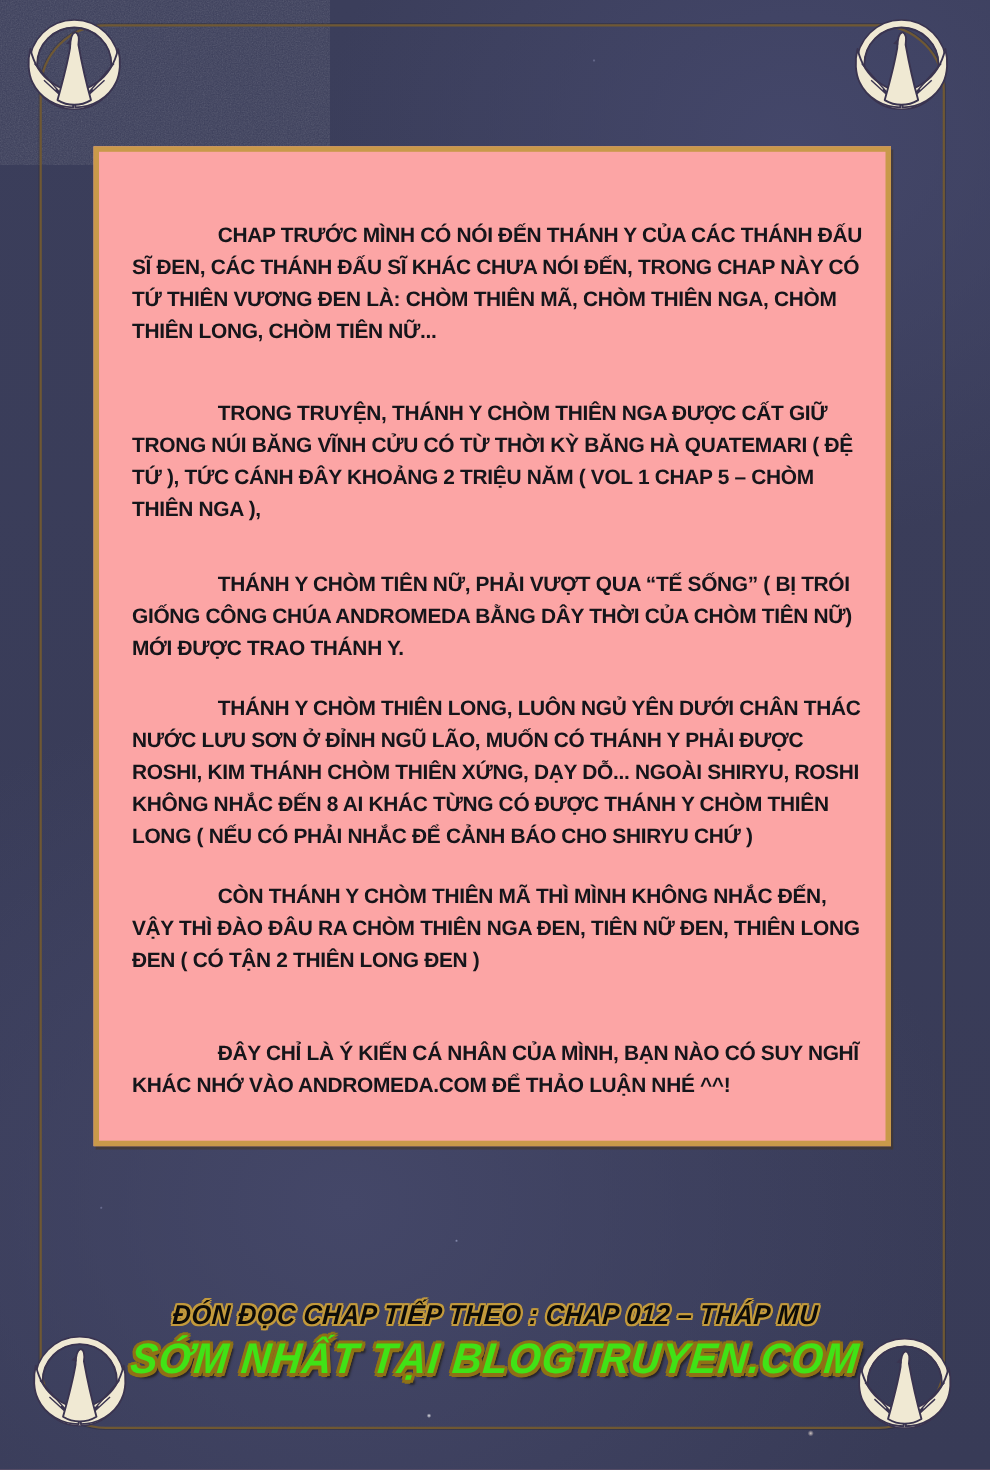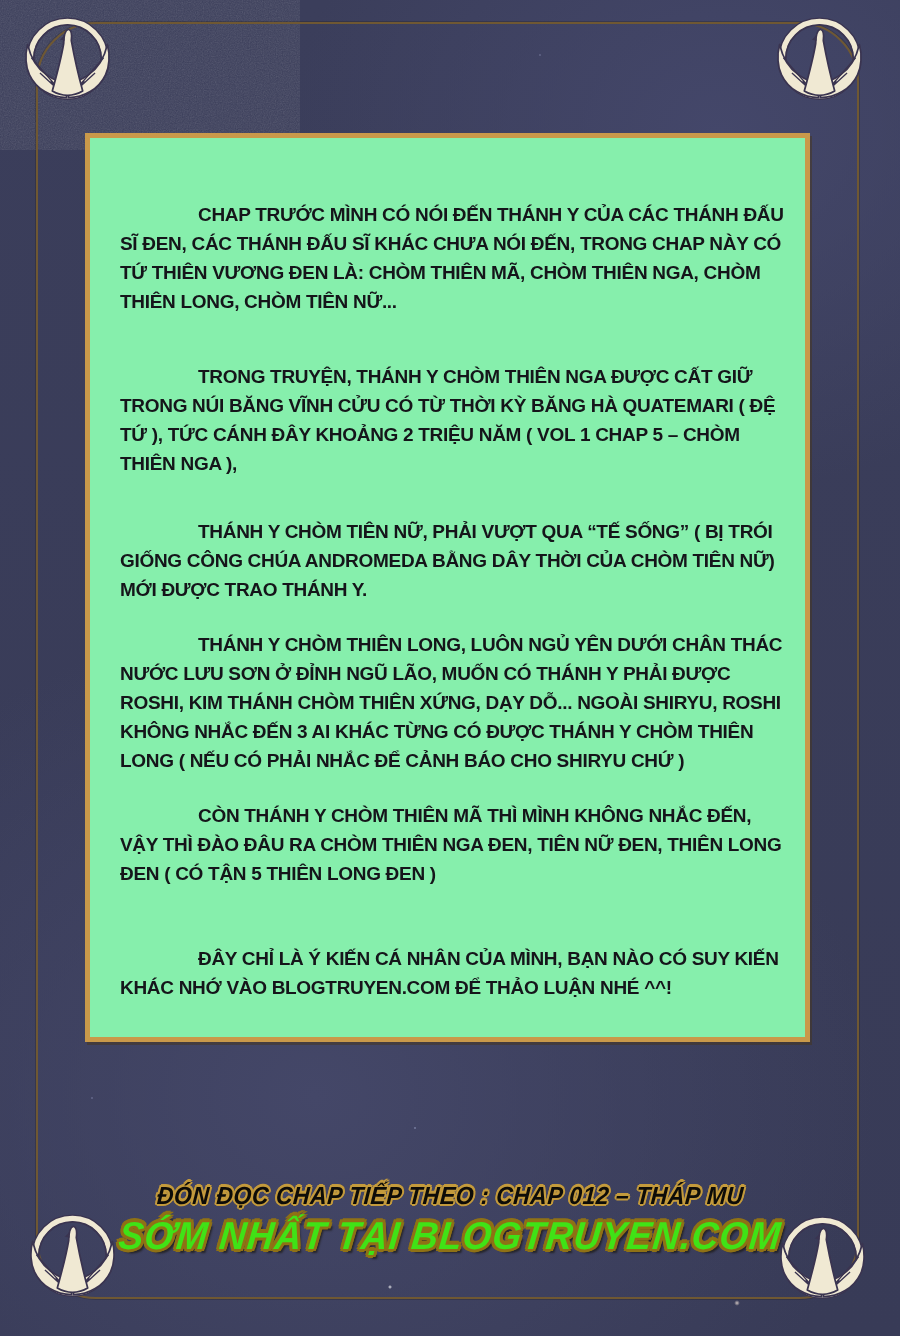--- a/index.html
+++ b/index.html
@@ -26,21 +26,21 @@
     box-shadow:0 0 0 1px rgba(30,25,15,.25);
   }
   .emblem{position:absolute;width:95px;height:95px;z-index:3;}
   .emblem svg{width:100%;height:100%;display:block;}
   .emblem.tl{left:20px;top:15px;}
   .emblem.tr{left:772px;top:15px;}
   .emblem.bl{left:25px;top:1212px;}
   .emblem.br{left:775px;top:1214px;}
   .paper{
     position:absolute;left:85px;top:133px;width:715px;height:899px;z-index:4;
-    background:#86efac;border:5px solid #c9994a;
+    background:#fca5a5;border:5px solid #c9994a;
     box-shadow:2px 3px 0 rgba(70,50,20,.45);
   }
   .paper-inner{
     padding:62px 18px 0 30px;
     color:#15151a;font-weight:700;font-size:19px;line-height:29px;
     letter-spacing:-0.3px;
   }
   .para{margin:0 0 26px 0;text-indent:78px;}
   .para.p1{margin-bottom:46px;}
   .para.p2{margin-bottom:39px;}
@@ -118,22 +118,22 @@
   <svg viewBox="0 0 100 100">
       <use href="#phoenix"></use>
     </svg>
 </div>
 
 <div class="paper">
   <div class="paper-inner">
     <p class="para p1">CHAP TRƯỚC MÌNH CÓ NÓI ĐẾN THÁNH Y CỦA CÁC THÁNH ĐẤU SĨ ĐEN, CÁC THÁNH ĐẤU SĨ KHÁC CHƯA NÓI ĐẾN, TRONG CHAP NÀY CÓ TỨ THIÊN VƯƠNG ĐEN LÀ: CHÒM THIÊN MÃ, CHÒM THIÊN NGA, CHÒM THIÊN LONG, CHÒM TIÊN NỮ...</p>
     <p class="para p2">TRONG TRUYỆN, THÁNH Y CHÒM THIÊN NGA ĐƯỢC CẤT GIỮ TRONG NÚI BĂNG VĨNH CỬU CÓ TỪ THỜI KỲ BĂNG HÀ QUATEMARI ( ĐỆ TỨ ), TỨC CÁNH ĐÂY KHOẢNG 2 TRIỆU NĂM ( VOL 1 CHAP 5 – CHÒM THIÊN NGA ),</p>
     <p class="para p3">THÁNH Y CHÒM TIÊN NỮ, PHẢI VƯỢT QUA “TẾ SỐNG” ( BỊ TRÓI GIỐNG CÔNG CHÚA ANDROMEDA BẰNG DÂY THỜI CỦA CHÒM TIÊN NỮ) MỚI ĐƯỢC TRAO THÁNH Y.</p>
-    <p class="para p4">THÁNH Y CHÒM THIÊN LONG, LUÔN NGỦ YÊN DƯỚI CHÂN THÁC NƯỚC LƯU SƠN Ở ĐỈNH NGŨ LÃO, MUỐN CÓ THÁNH Y PHẢI ĐƯỢC ROSHI, KIM THÁNH CHÒM THIÊN XỨNG, DẠY DỖ... NGOÀI SHIRYU, ROSHI KHÔNG NHẮC ĐẾN 3 AI KHÁC TỪNG CÓ ĐƯỢC THÁNH Y CHÒM THIÊN LONG ( NẾU CÓ PHẢI NHẮC ĐỂ CẢNH BÁO CHO SHIRYU CHỨ )</p>
-    <p class="para p5">CÒN THÁNH Y CHÒM THIÊN MÃ THÌ MÌNH KHÔNG NHẮC ĐẾN, VẬY THÌ ĐÀO ĐÂU RA CHÒM THIÊN NGA ĐEN, TIÊN NỮ ĐEN, THIÊN LONG ĐEN ( CÓ TẬN 5 THIÊN LONG ĐEN )</p>
-    <p class="para p6">ĐÂY CHỈ LÀ Ý KIẾN CÁ NHÂN CỦA MÌNH, BẠN NÀO CÓ SUY KIẾN KHÁC NHỚ VÀO BLOGTRUYEN.COM ĐỂ THẢO LUẬN NHÉ ^^!</p>
+    <p class="para p4">THÁNH Y CHÒM THIÊN LONG, LUÔN NGỦ YÊN DƯỚI CHÂN THÁC NƯỚC LƯU SƠN Ở ĐỈNH NGŨ LÃO, MUỐN CÓ THÁNH Y PHẢI ĐƯỢC ROSHI, KIM THÁNH CHÒM THIÊN XỨNG, DẠY DỖ... NGOÀI SHIRYU, ROSHI KHÔNG NHẮC ĐẾN 8 AI KHÁC TỪNG CÓ ĐƯỢC THÁNH Y CHÒM THIÊN LONG ( NẾU CÓ PHẢI NHẮC ĐỂ CẢNH BÁO CHO SHIRYU CHỨ )</p>
+    <p class="para p5">CÒN THÁNH Y CHÒM THIÊN MÃ THÌ MÌNH KHÔNG NHẮC ĐẾN, VẬY THÌ ĐÀO ĐÂU RA CHÒM THIÊN NGA ĐEN, TIÊN NỮ ĐEN, THIÊN LONG ĐEN ( CÓ TẬN 2 THIÊN LONG ĐEN )</p>
+    <p class="para p6">ĐÂY CHỈ LÀ Ý KIẾN CÁ NHÂN CỦA MÌNH, BẠN NÀO CÓ SUY NGHĨ KHÁC NHỚ VÀO ANDROMEDA.COM ĐỂ THẢO LUẬN NHÉ ^^!</p>
   </div>
 </div>
 
 <div class="footer">
   <span class="footer-line1">ĐÓN ĐỌC CHAP TIẾP THEO : CHAP 012 – THÁP MU</span>
   <span class="footer-line2">SỚM NHẤT TẠI BLOGTRUYEN.COM</span>
 </div>
 
 </body></html>

